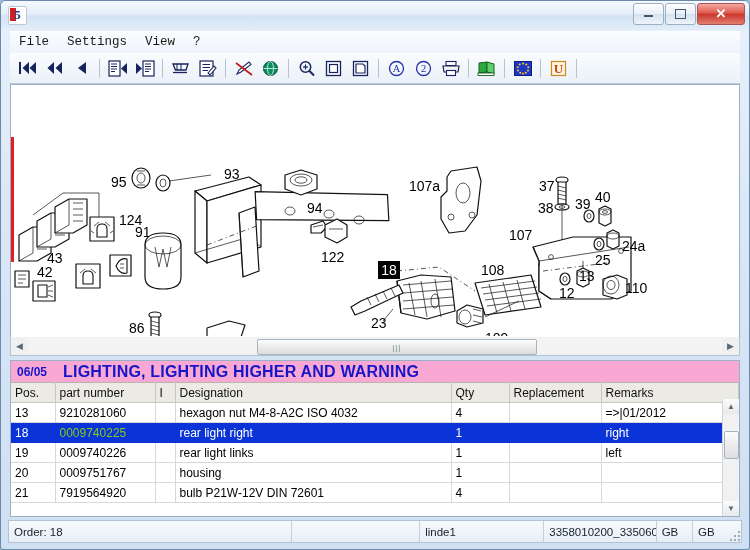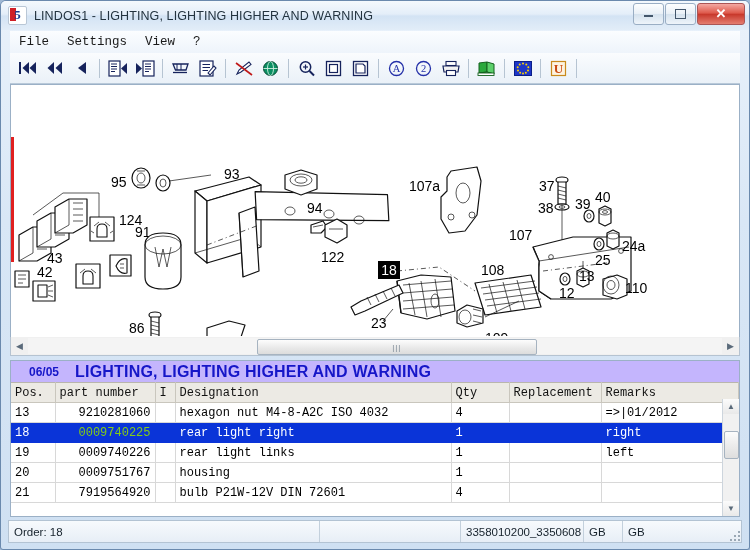--- a/index.html
+++ b/index.html
@@ -116,41 +116,41 @@
   }
 
   
   .table-panel{
     position:absolute;left:9px;top:359px;right:9px;height:155px;
     background:#ffffff;border:1px solid #9bb0c6;
     overflow:hidden;
   }
   .grp-header{
     height:21px;display:flex;align-items:center;
-    background:#c4b5fd;padding-left:18px;
+    background:#f9a8d4;padding-left:6px;
   }
   .grp-code{font-size:12px;font-weight:bold;color:#1616c8;margin-right:16px;}
   .grp-title{font-size:16px;font-weight:bold;color:#1616c8;letter-spacing:.2px;}
 
-  table.parts{border-collapse:collapse;width:100%;table-layout:fixed;font-size:12px;font-family:Liberation Mono, monospace;}
+  table.parts{border-collapse:collapse;width:100%;table-layout:fixed;font-size:12px;}
   table.parts th{
     background:#eceae4;
     border:1px solid #c9c6bd;border-left:none;border-top:1px solid #b9b6ad;
     font-weight:normal;text-align:left;
     padding:1px 4px;height:17px;color:#111;
     font-size:12px;
   }
   table.parts td{
     border-bottom:1px solid #d8d8d8;
     border-right:1px solid #d8d8d8;
     padding:0 4px;height:19px;color:#000;
     overflow:hidden;white-space:nowrap;
     font-size:12px;
   }
-  td.pn{color:#1b8a3a;text-align:right;}
+  td.pn{color:#1b8a3a;}
   tr.sel td{background:#0a34d8;color:#ffffff;border-right:1px solid #0a34d8;border-bottom:1px solid #0a34d8;}
   tr.sel td.pn{color:#84cc16;}
 
   .vscroll{
     position:absolute;right:0;top:38px;width:16px;bottom:0;
     background:#f1f1f1;border-left:1px solid #cdd5dd;
   }
   .vs-arrow{
     height:15px;display:flex;align-items:center;justify-content:center;
     font-size:8px;color:#5a6a7a;
@@ -190,21 +190,20 @@
 </head>
 <body>
 
 <div id="app">
 
   <div class="titlebar">
     <div class="app-icon">
       <div class="red"></div>
       <div class="five">5</div>
     </div>
-    <div class="title-text">LINDOS1 - LIGHTING, LIGHTING HIGHER AND WARNING</div>
     <div class="win-btns">
       <div class="wb">
         <div class="glyph">
             <div class="min-bar"></div>
           </div>
       </div>
       <div class="wb">
         <div class="glyph">
             <div class="max-sq"></div>
           </div>
@@ -794,20 +793,21 @@
     <div class="vscroll">
       <div class="vs-arrow">▲</div>
       <div class="vs-thumb"></div>
       <div class="vs-arrow bottom">▼</div>
     </div>
   </div>
 
   <div class="statusbar">
     <div class="sb-cell sb-1">Order: 18</div>
     <div class="sb-cell sb-2"></div>
+    <div class="sb-cell sb-3">linde1</div>
     <div class="sb-cell sb-4">3358010200_3350608</div>
     <div class="sb-cell sb-5">GB</div>
     <div class="sb-cell sb-6">GB</div>
     <div class="sb-grip">
       <i style="right:1px;bottom:1px"></i>
         <i style="right:5px;bottom:1px"></i>
         <i style="right:9px;bottom:1px"></i>
       <i style="right:1px;bottom:5px"></i>
         <i style="right:5px;bottom:5px"></i>
       <i style="right:1px;bottom:9px"></i>

